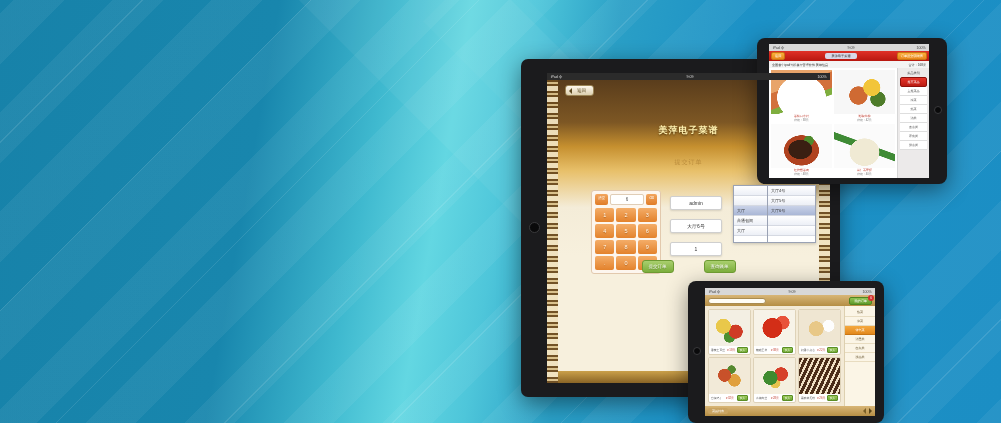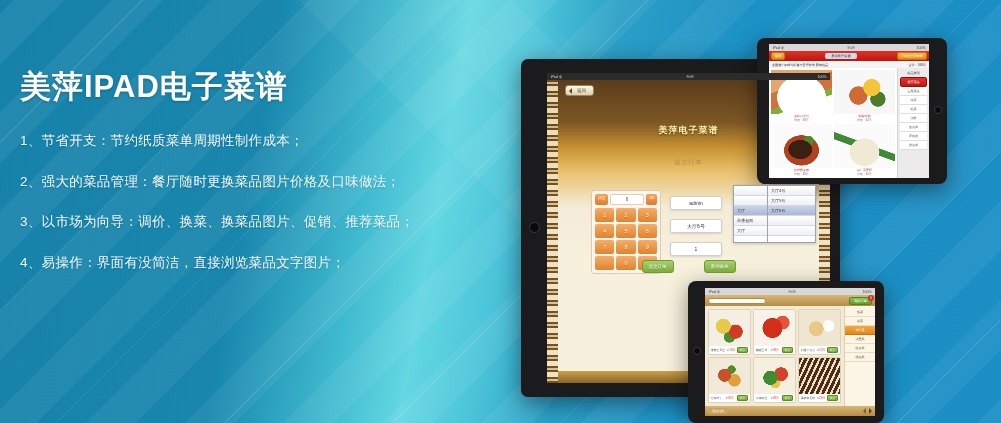--- a/index.html
+++ b/index.html
@@ -316,27 +316,20 @@
 </style>
 </head>
 <body>
 
 <div id="banner">
   <div class="diag-stripes"></div>
   <div class="diag-lines"></div>
   <div class="diag-wedge" style="left:420px;top:-120px;width:150px;height:420px;"></div>
   <div class="diag-wedge" style="left:530px;top:-60px;width:90px;height:340px;opacity:.5;"></div>
 
-  <div id="copy">
-    <div id="headline">美萍IPAD电子菜谱</div>
-    <div class="bullet">1、节省开支：节约纸质菜单周期性制作成本；</div>
-    <div class="bullet">2、强大的菜品管理：餐厅随时更换菜品图片价格及口味做法；</div>
-    <div class="bullet">3、以市场为向导：调价、换菜、换菜品图片、促销、推荐菜品；</div>
-    <div class="bullet">4、易操作：界面有没简洁，直接浏览菜品文字图片；</div>
-  </div>
 
   <div class="ipad" id="ipad-main">
     <div class="homebtn"></div>
     <div class="screen">
 
       <div class="statusbar">
         <span class="sb-l">iPad 令</span>
         <span class="sb-c">9:09</span>
         <span class="sb-r">100%</span>
       </div>

